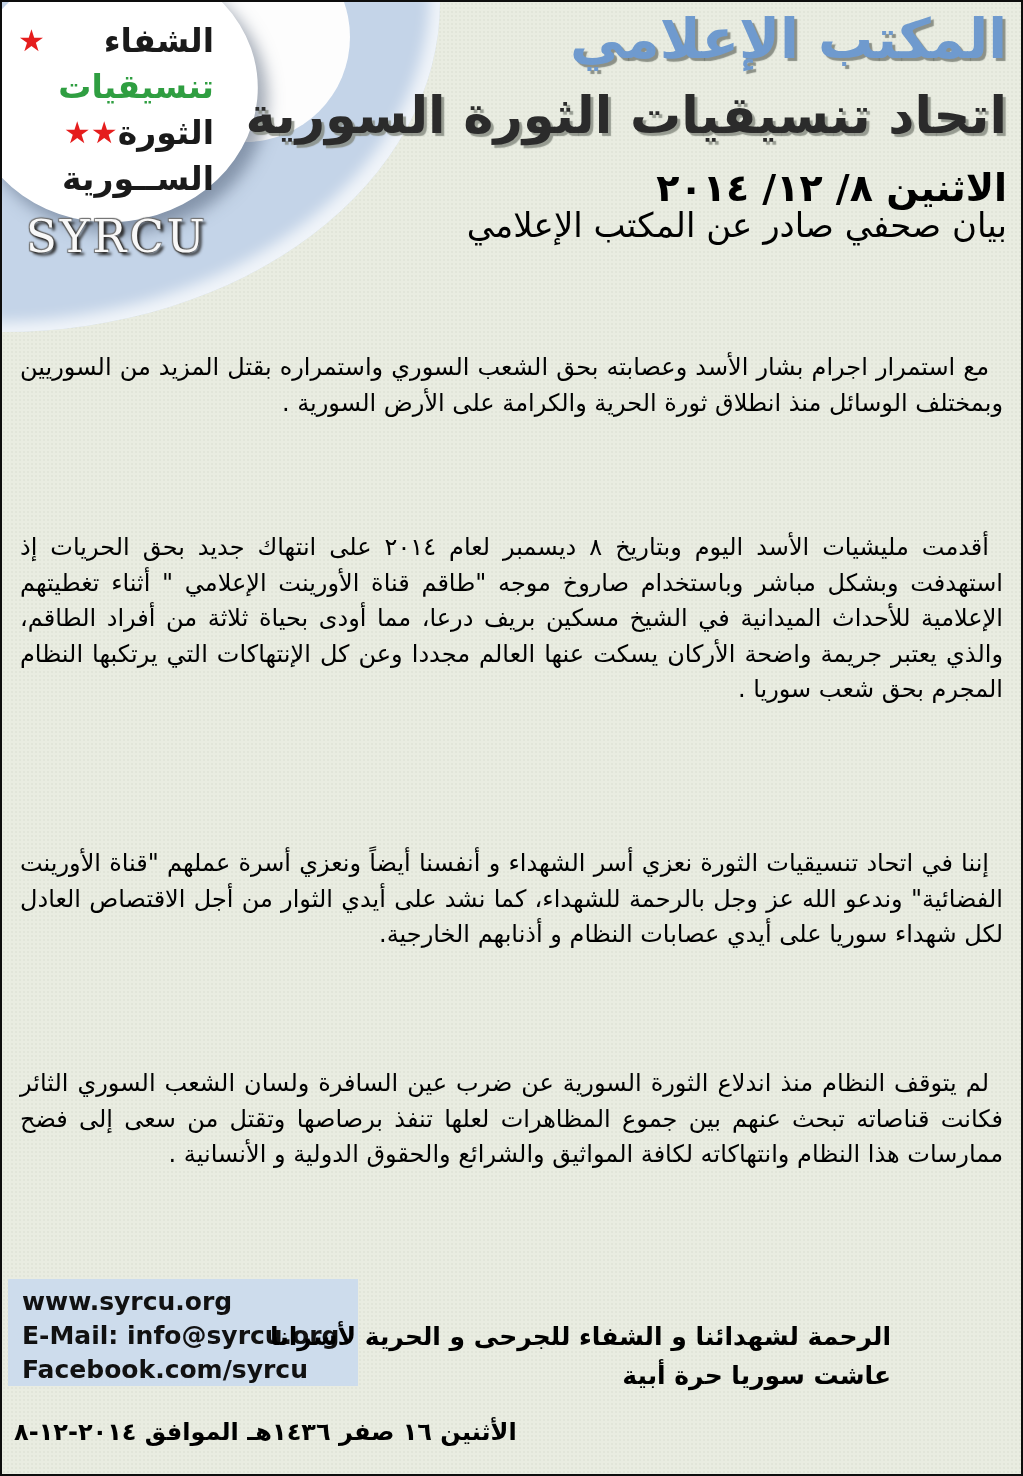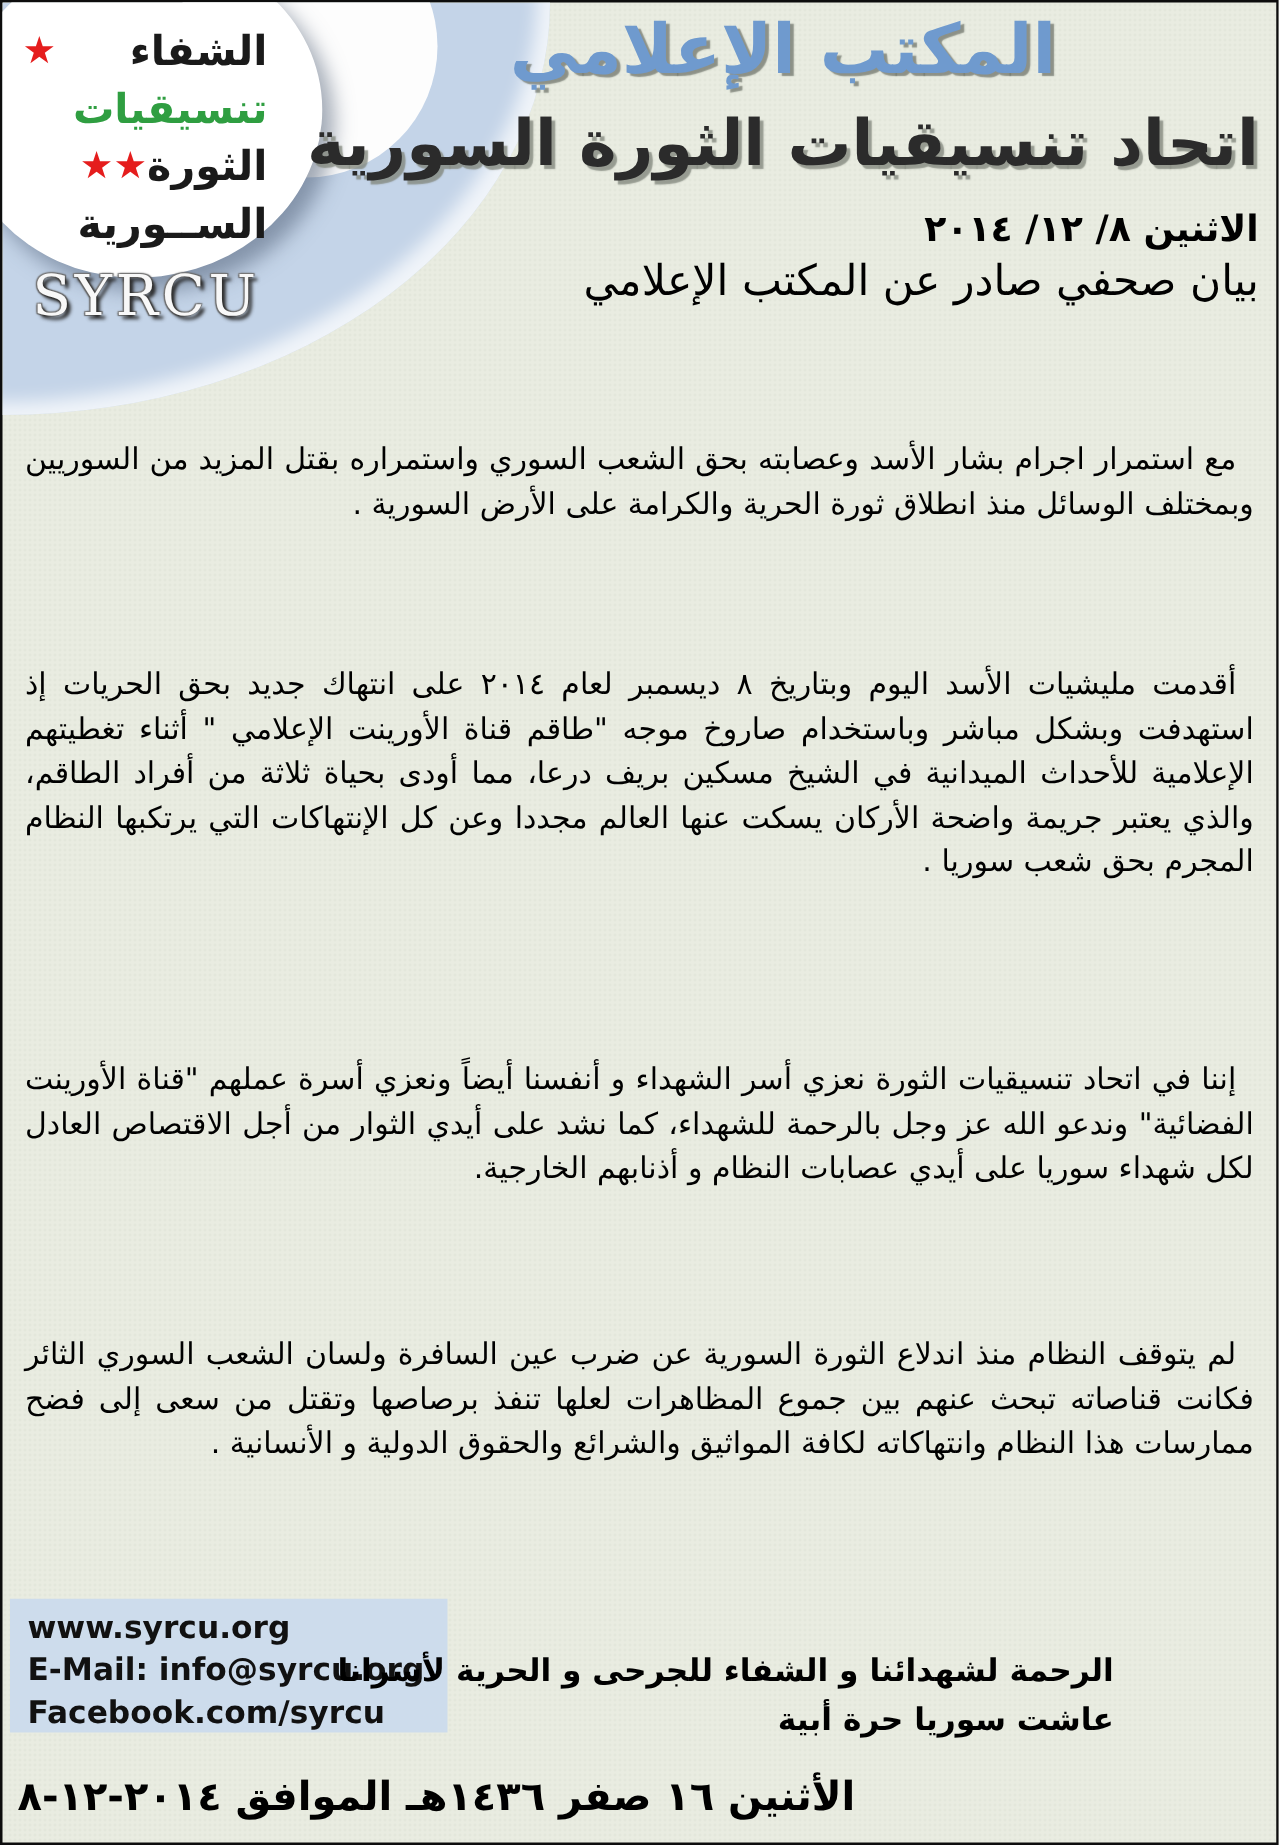--- a/index.html
+++ b/index.html
@@ -61,31 +61,30 @@
   }
   
   .header-block {
     position:absolute; top:6px; right:14px;
     text-align:right; direction:rtl;
   }
   .office-title {
     font-size:55px; font-weight:bold; line-height:1.15;
     color:#6f9ace;
     text-shadow:3px 3px 1px rgba(110,115,105,0.75);
-    text-align:center;
   }
   .org-title {
     margin-top:16px;
     font-size:51px; font-weight:bold; line-height:1.15;
     color:#2b2b2b;
     text-shadow:3px 3px 1px rgba(130,135,125,0.8);
   }
   .header-date {
     margin-top:20px;
-    font-size:29px; font-weight:bold; color:#000;
+    font-size:38px; font-weight:bold; color:#000;
   }
   
   .stmt-title {
     position:absolute; top:198px; right:14px;
     text-align:right; direction:rtl;
     font-size:34px; line-height:1.5; color:#000;
     white-space:nowrap;
   }
   
   .body-block {
@@ -110,21 +109,21 @@
   }
   .slogan {
     position:absolute; right:130px; top:1316px;
     text-align:right; direction:rtl;
     font-weight:bold; font-size:25px; line-height:1.55;
     color:#000;
   }
   .hijri-date {
     position:absolute; left:12px; top:1416px;
     direction:rtl; white-space:nowrap;
-    font-weight:bold; font-size:32px; color:#000;
+    font-weight:bold; font-size:24px; color:#000;
   }
   .page-num {
     position:absolute; right:56px; top:1482px;
     font-size:25px; color:#1a1a1a;
   }
 </style>
 </head>
 <body>
 
 <div class="page">

